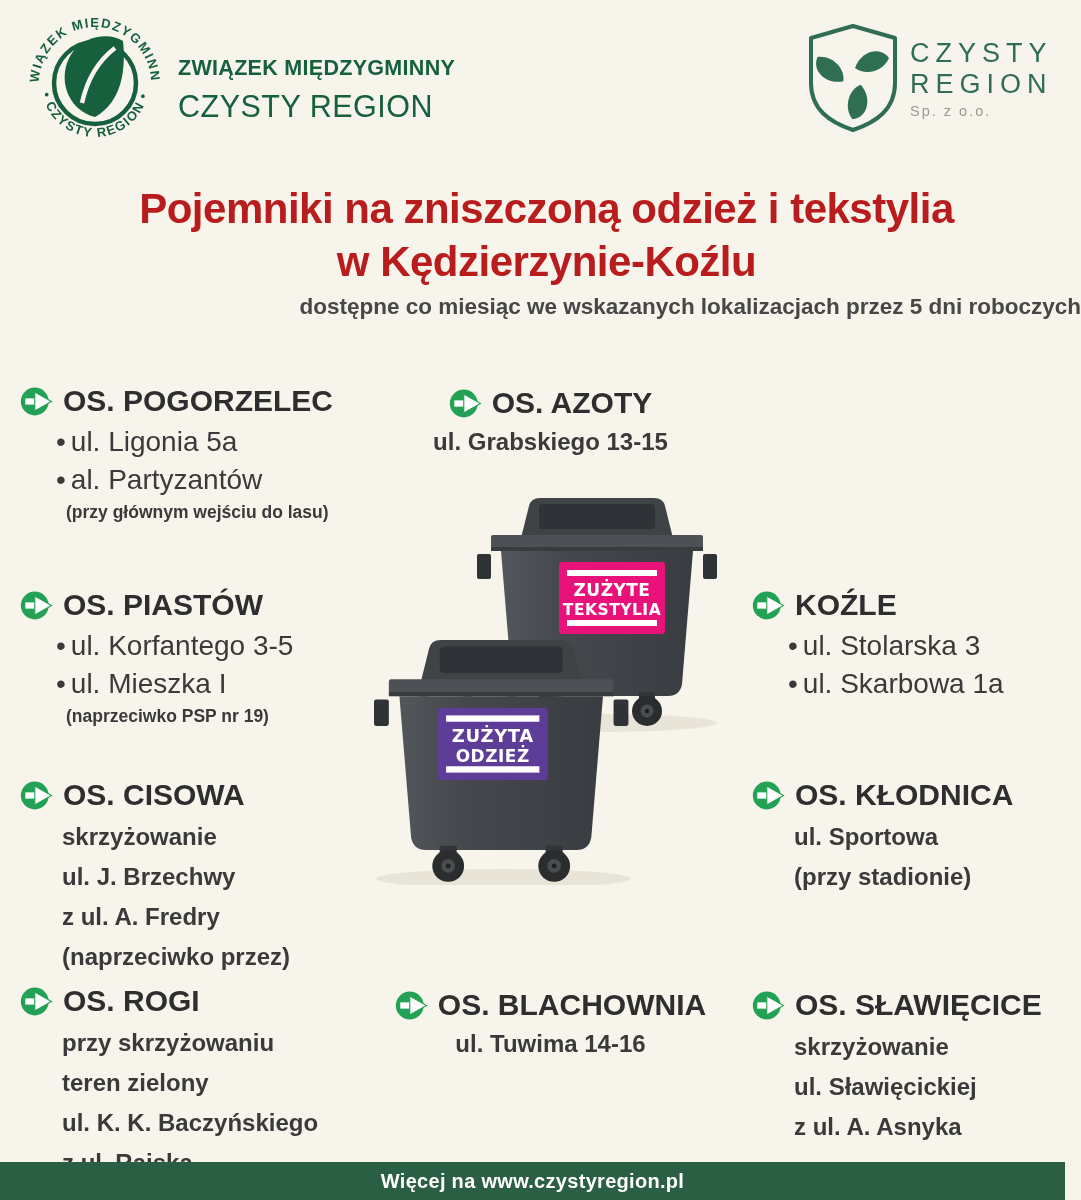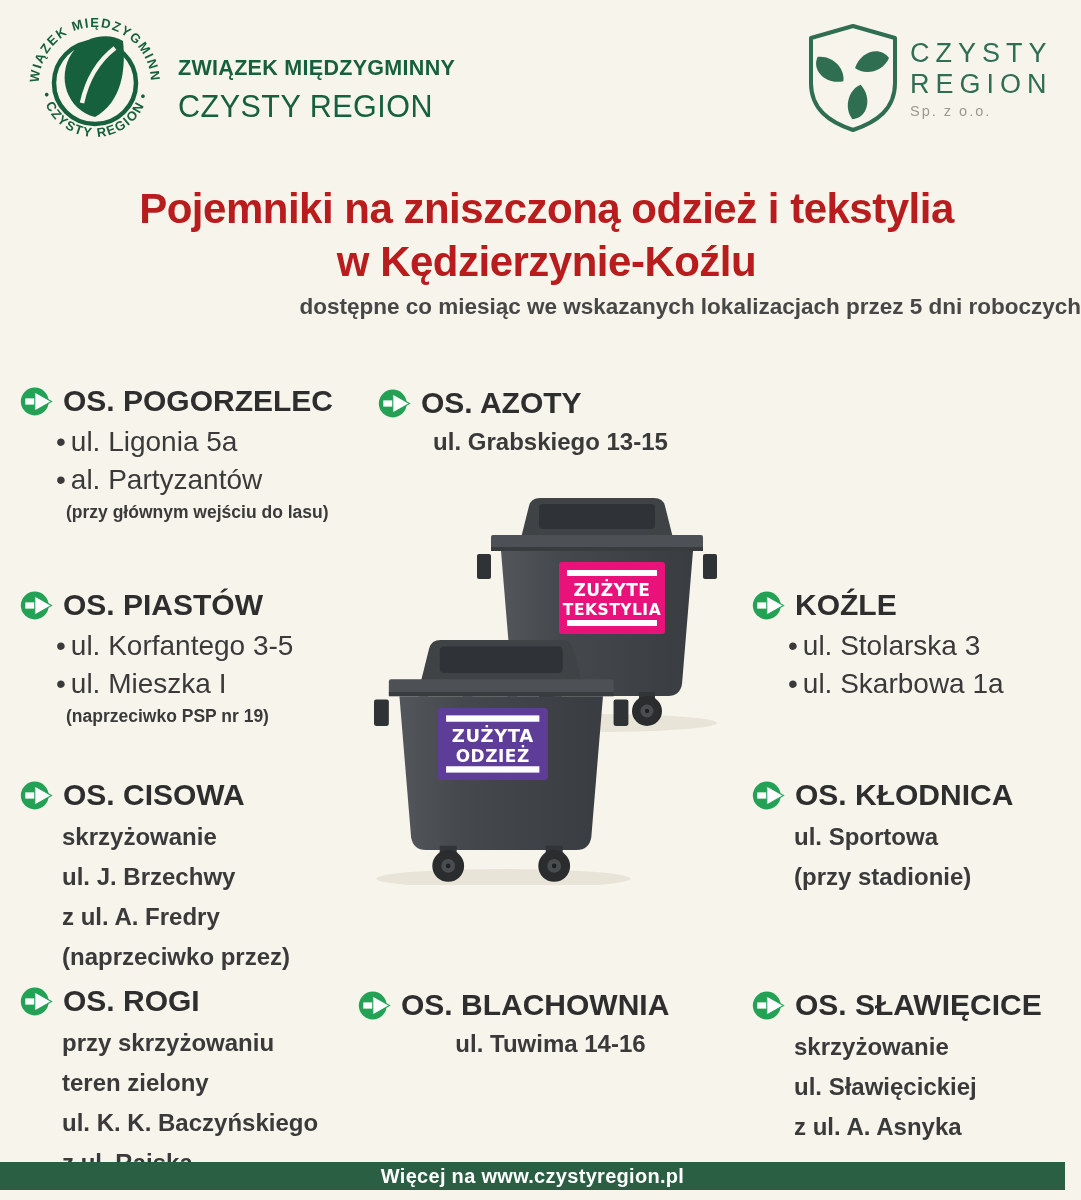--- a/index.html
+++ b/index.html
@@ -25,29 +25,29 @@
   
   .loc{position:absolute;color:#3a3a3a;}
   .loc-head{display:flex;align-items:center;gap:9px;font-size:30px;font-weight:bold;color:#2e2e2e;}
   .arrow-icon{width:34px;height:29px;flex:none;}
   .loc-body{margin-top:5px;}
   .item{font-size:28px;font-weight:normal;line-height:38px;margin-left:36px;}
   .item::before{content:"•";margin-right:5px;}
   .note{font-size:17.5px;font-weight:bold;margin-left:46px;line-height:25px;margin-top:1px;}
   .line{font-size:24px;font-weight:bold;line-height:40px;margin-left:42px;}
   .loc.center{text-align:center;}
-  .loc.center .loc-head{justify-content:flex-start;}
+  .loc.center .loc-head{justify-content:center;}
   .loc.center .addr{font-size:24px;font-weight:bold;line-height:40px;margin:2px 0 0 0;}
 
   
   .bins{position:absolute;left:372px;top:490px;width:358px;height:395px;}
   .bin-label-text{font-family:"DejaVu Sans",sans-serif;font-weight:bold;fill:#ffffff;letter-spacing:.5px;}
 
   
-  .footer{position:absolute;left:0;right:16px;top:1162px;height:28px;background:#2b5f43;
+  .footer{position:absolute;left:0;right:16px;top:1162px;height:38px;background:#2b5f43;
           display:flex;align-items:center;justify-content:center;}
   .footer span{color:#ffffff;font-size:20px;font-weight:bold;letter-spacing:.3px;}
 
   
   .seal-arc{font-family:"Liberation Sans",sans-serif;font-size:13px;font-weight:bold;fill:#17603d;letter-spacing:1.5px;}
 </style>
 </head>
 <body>
 
 <div id="canvas">

